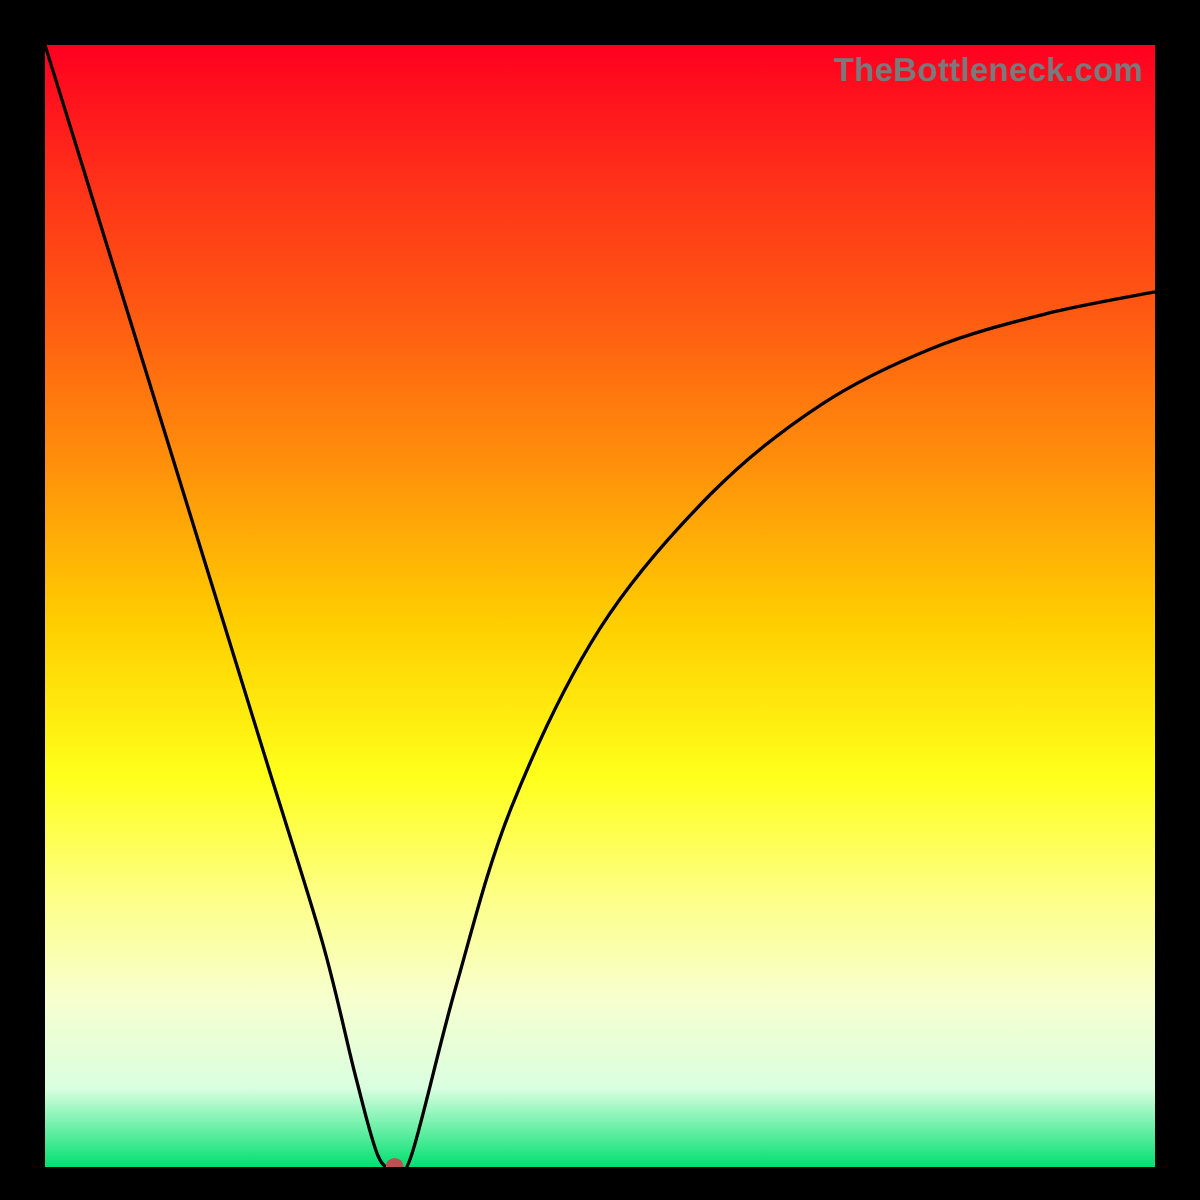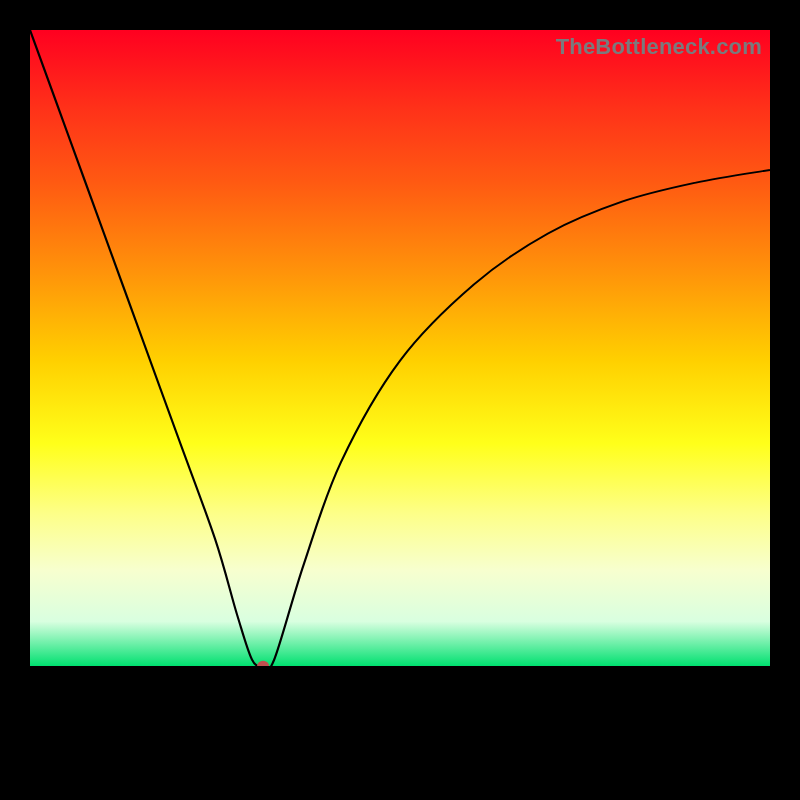--- a/index.html
+++ b/index.html
@@ -8,21 +8,21 @@
     position: relative;
     width: 800px;
     height: 800px;
     background: #000;
   }
   .plot-area {
     position: absolute;
     left: 30px;
     top: 30px;
     width: 740px;
-    height: 636px;
+    height: 748px;
     background: linear-gradient(to bottom,
       #ff0020 0%,
       #ff3019 12%,
       #ff5a12 24%,
       #ff930a 38%,
       #ffd000 52%,
       #ffff1a 65%,
       #fdff88 76%,
       #f7ffcf 85%,
       #d9ffe0 93%,

